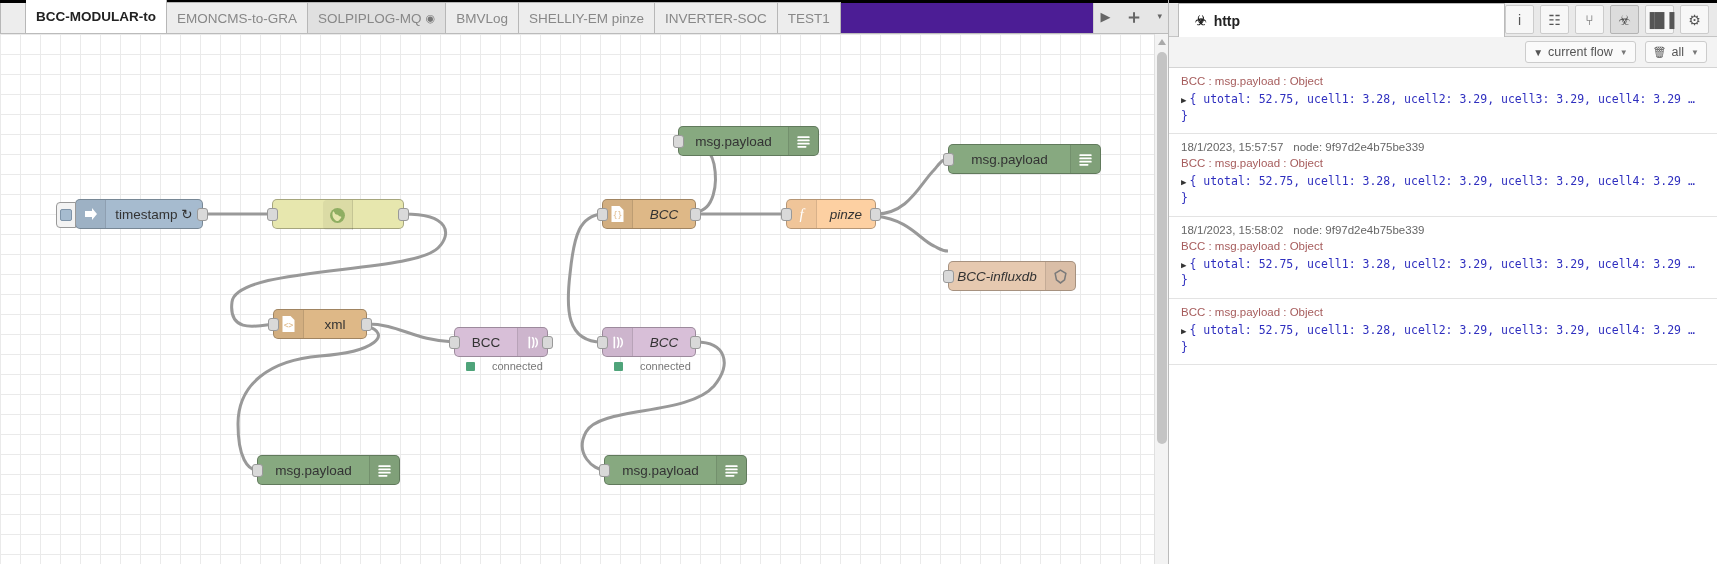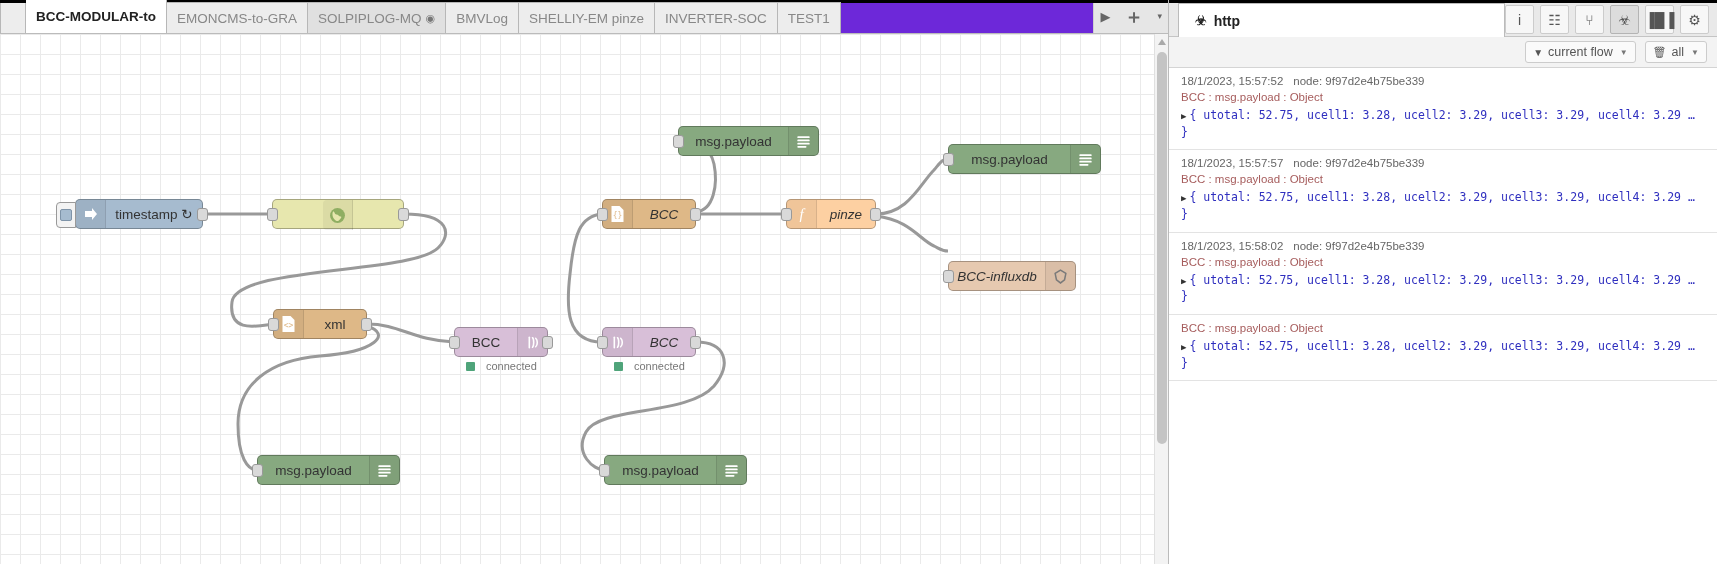--- a/index.html
+++ b/index.html
@@ -9,21 +9,21 @@
     font-family:"Liberation Sans", sans-serif;
     font-size:13px; color:#333; background:#fff;
   }
   #app { position:relative; width:1717px; height:564px; display:flex; }
 
   
   #editor { position:relative; width:1168px; height:564px; background:#fff; }
 
   
   #tabbar {
-    position:relative; height:34px; background:#6d28d9;
+    position:relative; height:34px; background:#4c1d95;
     border-bottom:1px solid #bbb; display:flex; align-items:flex-end;
     overflow:hidden;
   }
   #tabbar::before{content:"";position:absolute;left:0;top:0;width:100%;height:3px;background:#000;}
   .tabs-scroll { display:flex; align-items:flex-end; height:34px; flex:0 0 auto; }
   .tab {
     height:31px; margin-top:3px; line-height:31px;
     padding:0 10px; font-size:13.5px; color:#888;
     background:#ededed; border:1px solid #b7b7b7; border-bottom:none;
     border-left:none; white-space:nowrap; overflow:hidden;
@@ -99,21 +99,21 @@
   .n-inject   { background:#a6bbcf; }
   .n-http     { background:#e7e7ae;flex-direction:column; }
   .n-xml      { background:#deb887; }
   .n-mqtt     { background:#d8bfd8; }
   .n-json     { background:#deb887; }
   .n-func     { background:#fdd0a2; }
   .n-debug    { background:#87a980; }
   .n-influx   { background:#e6c9b0;margin-top:25px; }
 
   .node-status {
-    position:absolute; font-size:11px; color:#777; display:flex; align-items:center; gap:11px;
+    position:absolute; font-size:11px; color:#777; display:flex; align-items:center; gap:17px;
     white-space:nowrap;
   }
   .node-status .dot { width:9px; height:9px; background:#4fa47a; border-radius:1px; display:inline-block; }
 
   .inject-btn {
     position:absolute; left:-20px; top:2px; width:20px; height:26px;
     background:#f3f3f3; border:1px solid #999; border-radius:4px 0 0 4px;
     display:flex; align-items:center; justify-content:center;
   }
   .inject-btn i { width:12px;height:12px;background:#a6bbcf;border:1px solid #7e93a8;border-radius:2px;display:block;}
@@ -422,21 +422,20 @@
       </div>
       <div class="sb-btn">
         <span style="font-size:11px;">🗑</span>
         <span>all</span>
         <span class="car">▼</span>
       </div>
     </div>
 
     <div id="msgs">
         <div class="msg">
-          <div class="msg-head"><span>18/1/2023, 15:57:52</span><span class="node-id">node: 9f97d2e4b75be339</span></div>
           <div class="msg-topic">BCC : msg.payload : Object</div>
           <div class="msg-body"><span class="tw">▶</span><span>{ utotal: 52.75, ucell1: 3.28, ucell2: 3.29, ucell3: 3.29, ucell4: 3.29 … }</span></div>
         </div>
         <div class="msg">
           <div class="msg-head"><span>18/1/2023, 15:57:57</span><span class="node-id">node: 9f97d2e4b75be339</span></div>
           <div class="msg-topic">BCC : msg.payload : Object</div>
           <div class="msg-body"><span class="tw">▶</span><span>{ utotal: 52.75, ucell1: 3.28, ucell2: 3.29, ucell3: 3.29, ucell4: 3.29 … }</span></div>
         </div>
         <div class="msg">
           <div class="msg-head"><span>18/1/2023, 15:58:02</span><span class="node-id">node: 9f97d2e4b75be339</span></div>

